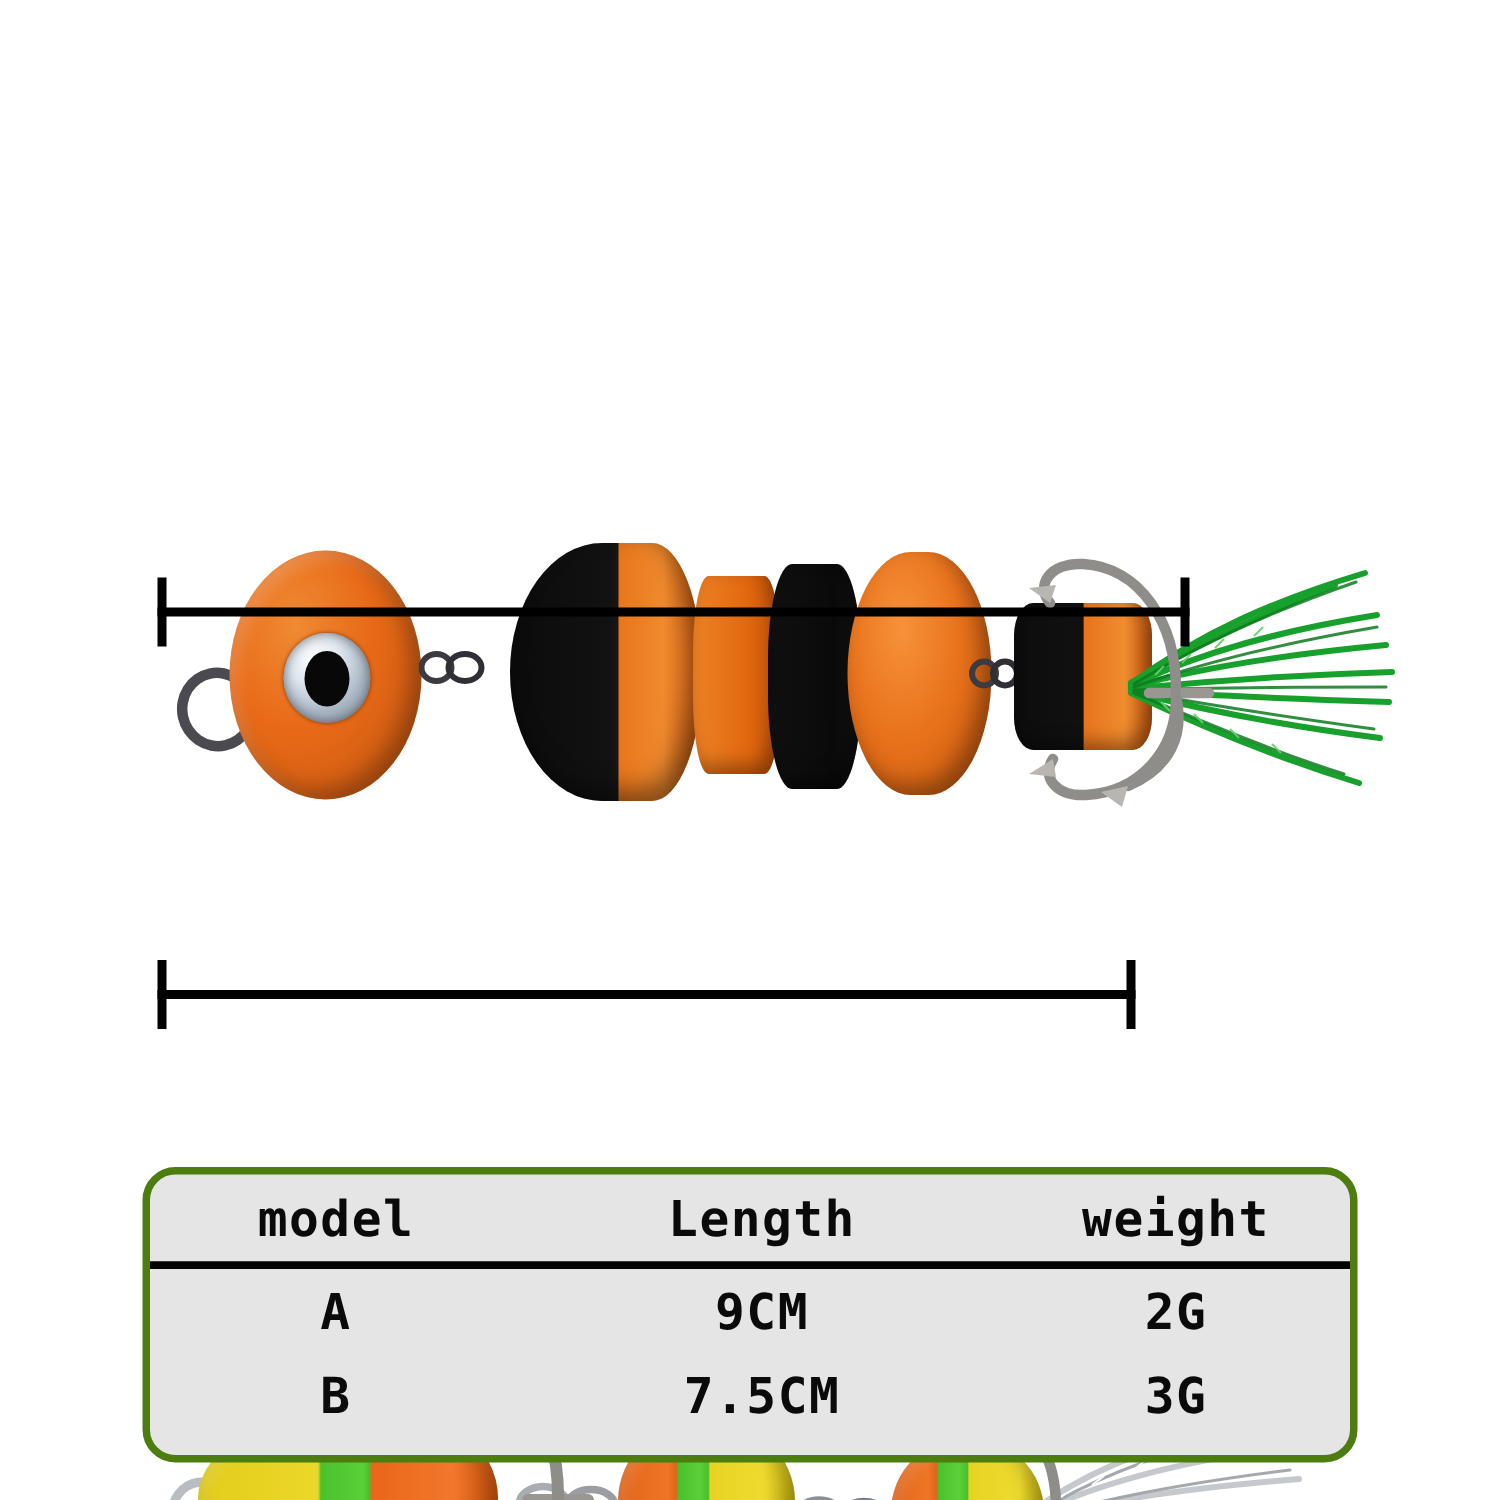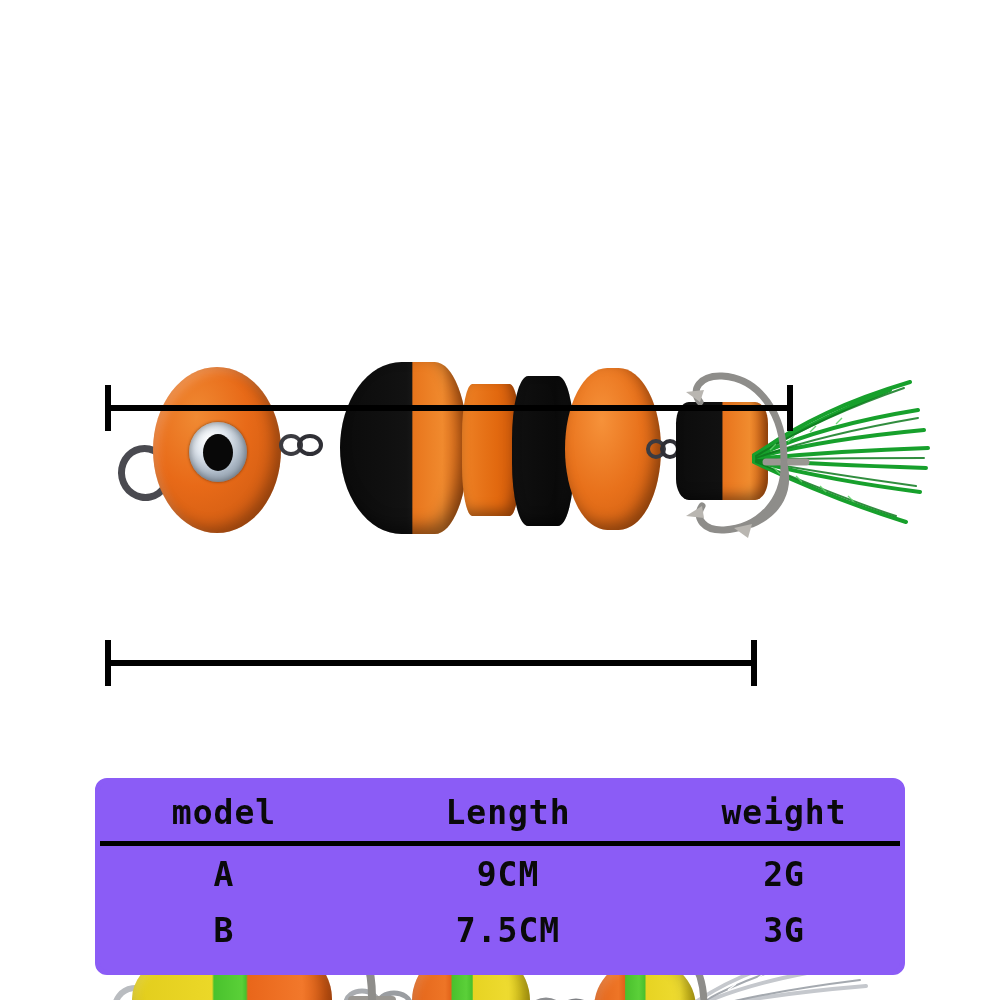--- a/index.html
+++ b/index.html
@@ -33,24 +33,24 @@
   .measure-bracket .cap.left  { left: 0; }
   .measure-bracket .cap.right { right: 0; }
   #bracket-a { left: 105px; width: 688px; top: 385px; }
   #bracket-b { left: 105px; width: 652px; top: 640px; }
 
   
   #spec-table-box {
     position: absolute;
     left: 95px; top: 778px;
     width: 810px; height: 197px;
-    border: 5px solid #8b5cf6;
-    border-radius: 12px;
+    border: 5px solid #4d7c0f;
+    border-radius: 22px;
     box-sizing: border-box;
-    background: #8b5cf6;
+    background: #e5e5e5;
   }
   .spec-table {
     position: absolute;
     left: 0; top: 0; right: 0; bottom: 0;
     width: 100%;
     border-collapse: collapse;
     table-layout: fixed;
   }
   .spec-table th, .spec-table td {
     text-align: center;

